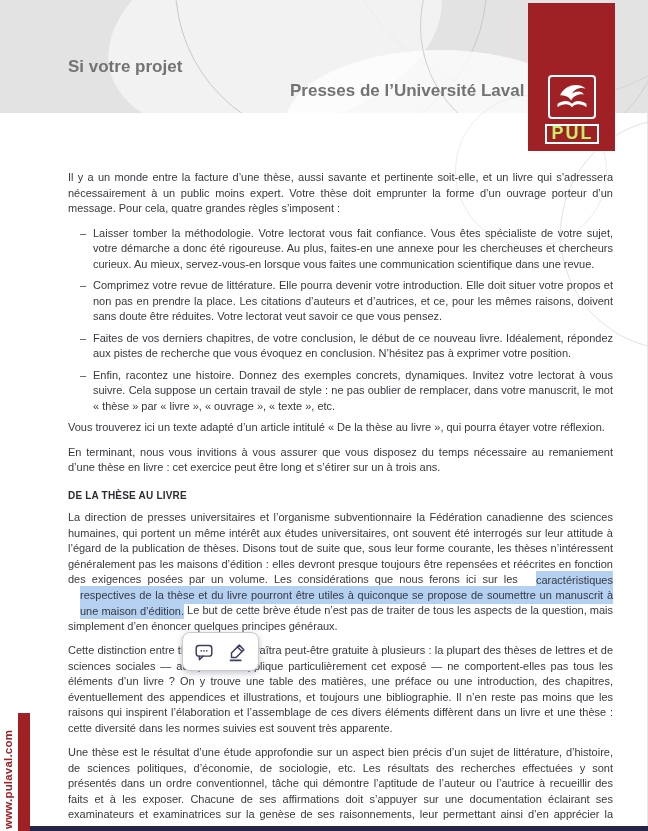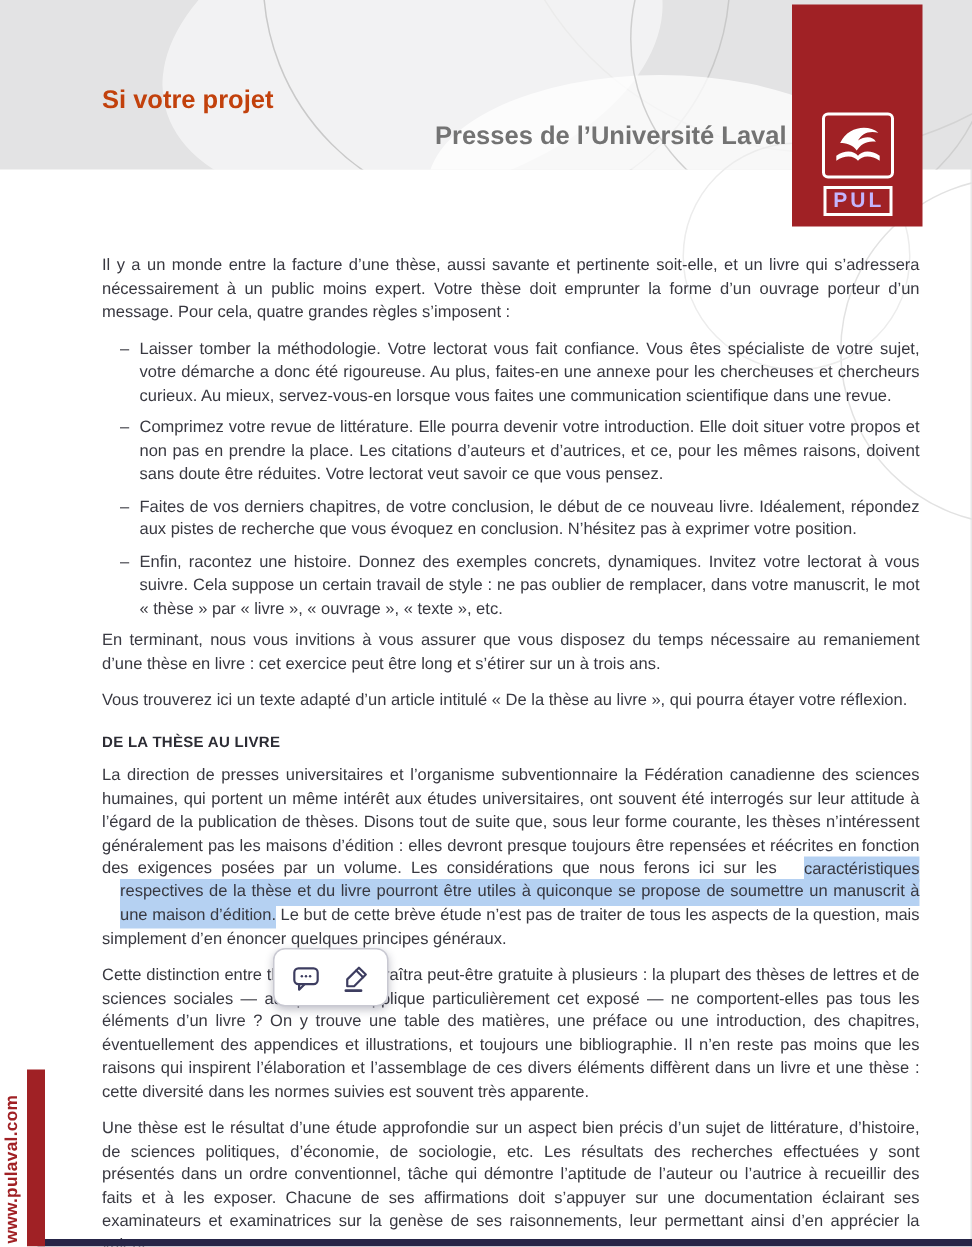--- a/index.html
+++ b/index.html
@@ -11,28 +11,28 @@
   .banner{position:absolute;left:0;top:0;width:648px;height:113px;background:#e3e3e4;overflow:hidden;}
   .deco{position:absolute;border-radius:50%;}
   .deco.blob1{left:105px;top:-70px;width:340px;height:200px;background:rgba(255,255,255,.55);transform:rotate(-14deg);}
   .deco.blob2{left:285px;top:50px;width:310px;height:150px;background:rgba(255,255,255,.75);}
   .deco.ring1{left:175px;top:-170px;width:310px;height:310px;border:1px solid #c9c9c9;}
   .deco.ring2{left:330px;top:-330px;width:430px;height:430px;border:1px solid #d3d3d3;}
   .deco.ring3{left:420px;top:-95px;width:240px;height:240px;border:1px solid #cfcfcf;}
   .deco.ring-below{left:560px;top:118px;width:230px;height:230px;border:1px solid #e2e2e2;}
   .deco.ring-below2{left:455px;top:95px;width:150px;height:150px;border:1px solid #ececec;}
 
-  .doc-title{position:absolute;left:68px;top:55px;font-size:17px;font-weight:bold;color:#c2410c;line-height:23px;}
+  .doc-title{position:absolute;left:68px;top:55px;font-size:17px;font-weight:bold;color:#737373;line-height:23px;}
   .publisher{position:absolute;left:290px;top:79px;font-size:17px;font-weight:bold;color:#737373;line-height:23px;}
 
   .logo-box{position:absolute;left:528px;top:3px;width:87px;height:148px;background:#a02125;
             display:flex;flex-direction:column;align-items:center;}
   .emblem{margin-top:72px;width:44px;height:40px;border:2px solid #ffffff;border-radius:4px;
           display:flex;align-items:center;justify-content:center;}
-  .pul-text{margin-top:5px;color:#c4b5fd;font-weight:bold;font-size:14px;letter-spacing:2px;
+  .pul-text{margin-top:5px;color:#bef264;font-weight:bold;font-size:18px;letter-spacing:2px;
             border:2px solid #ffffff;padding:0 3px 1px 5px;line-height:15px;}
 
   
   .main{position:absolute;left:68px;top:170px;width:545px;color:#383840;font-size:11px;line-height:15.5px;}
   .main p{margin:0 0 9px;text-align:justify;}
   .bullets{margin:0 0 3px;}
   .bullet{display:flex;margin-bottom:6px;}
   .bullet .dash{flex:none;width:13px;margin-left:12px;}
   .bullet p{margin:0;flex:1;}
   .section-heading{margin:12px 0 7px;font-size:10px;font-weight:bold;color:#2c2c34;letter-spacing:.2px;}
@@ -97,22 +97,22 @@
       <div class="bullet">
         <span class="dash">–</span>
         <p>Faites de vos derniers chapitres, de votre conclusion, le début de ce nouveau livre. Idéalement, répondez aux pistes de recherche que vous évoquez en conclusion. N’hésitez pas à exprimer votre position.</p>
       </div>
       <div class="bullet">
         <span class="dash">–</span>
         <p>Enfin, racontez une histoire. Donnez des exemples concrets, dynamiques. Invitez votre lectorat à vous suivre. Cela suppose un certain travail de style&nbsp;: ne pas oublier de remplacer, dans votre manuscrit, le mot «&nbsp;thèse&nbsp;» par «&nbsp;livre&nbsp;», «&nbsp;ouvrage&nbsp;», «&nbsp;texte&nbsp;», etc.</p>
       </div>
     </div>
 
+    <p>Vous trouverez ici un texte adapté d’un article intitulé «&nbsp;De la thèse au livre&nbsp;», qui pourra étayer votre réflexion.</p>
     <p>En terminant, nous vous invitions à vous assurer que vous disposez du temps nécessaire au remaniement d’une thèse en livre&nbsp;: cet exercice peut être long et s’étirer sur un à trois ans.</p>
-    <p>Vous trouverez ici un texte adapté d’un article intitulé «&nbsp;De la thèse au livre&nbsp;», qui pourra étayer votre réflexion.</p>
 
     <div class="section-heading">DE LA THÈSE AU LIVRE</div>
 
     <p><span>La direction de presses universitaires et l’organisme subventionnaire la Fédération canadienne des sciences humaines, qui portent un même intérêt aux études universitaires, ont souvent été interrogés sur leur attitude à l’égard de la publication de thèses. Disons tout de suite que, sous leur forme courante, les thèses n’intéressent généralement pas les maisons d’édition&nbsp;: elles devront presque toujours être repensées et réécrites en fonction des exigences posées par un volume. Les considérations que nous ferons ici sur les </span><span class="hl">caractéristiques respectives de la thèse et du livre pourront être utiles à quiconque se propose de soumettre un manuscrit à une maison d’édition.</span><span> Le but de cette brève étude n’est pas de traiter de tous les aspects de la question, mais simplement d’en énoncer quelques principes généraux.</span></p>
 
     <p>Cette distinction entre thèse et livre paraîtra peut-être gratuite à plusieurs&nbsp;: la plupart des thèses de lettres et de sciences sociales — auxquelles s’applique particulièrement cet exposé — ne comportent-elles pas tous les éléments d’un livre&nbsp;? On y trouve une table des matières, une préface ou une introduction, des chapitres, éventuellement des appendices et illustrations, et toujours une bibliographie. Il n’en reste pas moins que les raisons qui inspirent l’élaboration et l’assemblage de ces divers éléments diffèrent dans un livre et une thèse&nbsp;: cette diversité dans les normes suivies est souvent très apparente.</p>
     <p>Une thèse est le résultat d’une étude approfondie sur un aspect bien précis d’un sujet de littérature, d’histoire, de sciences politiques, d’économie, de sociologie, etc. Les résultats des recherches effectuées y sont présentés dans un ordre conventionnel, tâche qui démontre l’aptitude de l’auteur ou l’autrice à recueillir des faits et à les exposer. Chacune de ses affirmations doit s’appuyer sur une documentation éclairant ses examinateurs et examinatrices sur la genèse de ses raisonnements, leur permettant ainsi d’en apprécier la valeur.</p>
   </div>
 
   <div class="anno-toolbar">

